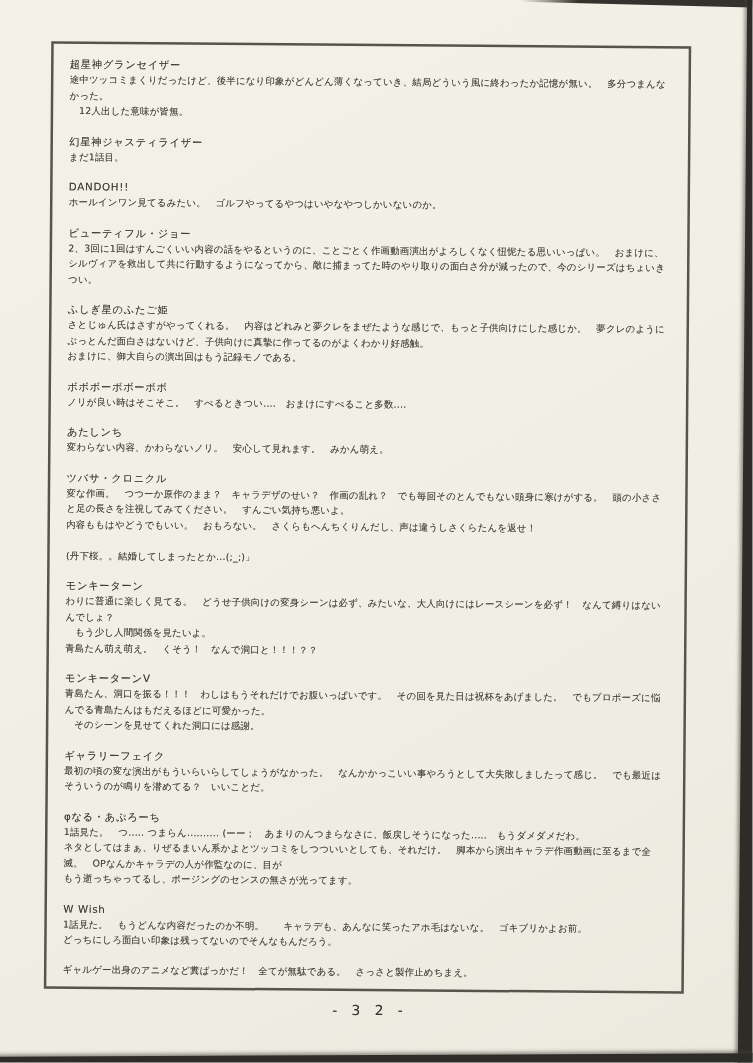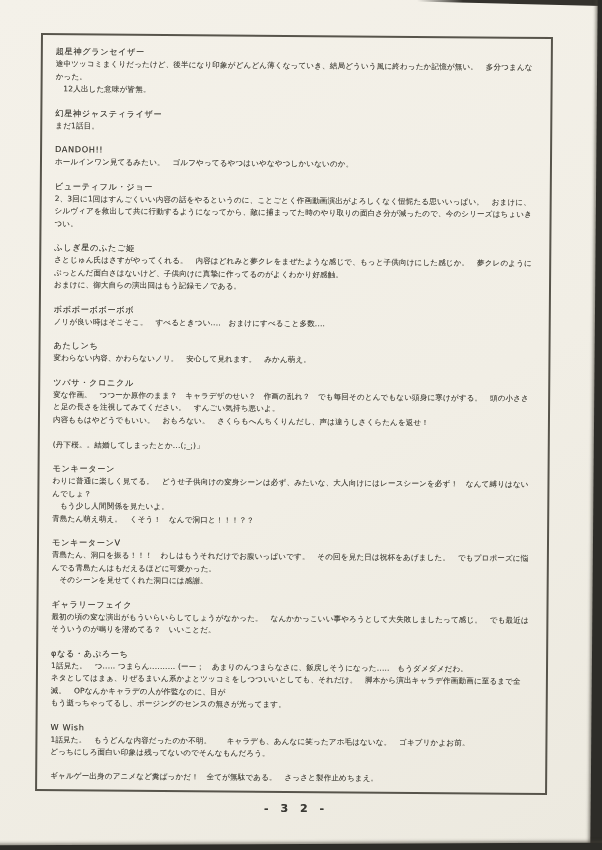--- a/index.html
+++ b/index.html
@@ -63,21 +63,20 @@
   }
 
   #page-number {
     position: absolute;
     left: 0; right: 10px; top: 802px;
     text-align: center;
     font-size: 11px;
     letter-spacing: 4px;
     color: #3b3a35;
     text-shadow: 0 0 0.5px rgba(59,58,53,0.6);
-    font-weight: bold;
   }
 </style>
 </head>
 <body>
 
 <div class="edge" id="edge-top-right"></div>
 <div class="edge" id="edge-right"></div>
 <div class="edge" id="edge-bottom"></div>
 
 <div id="frame">

